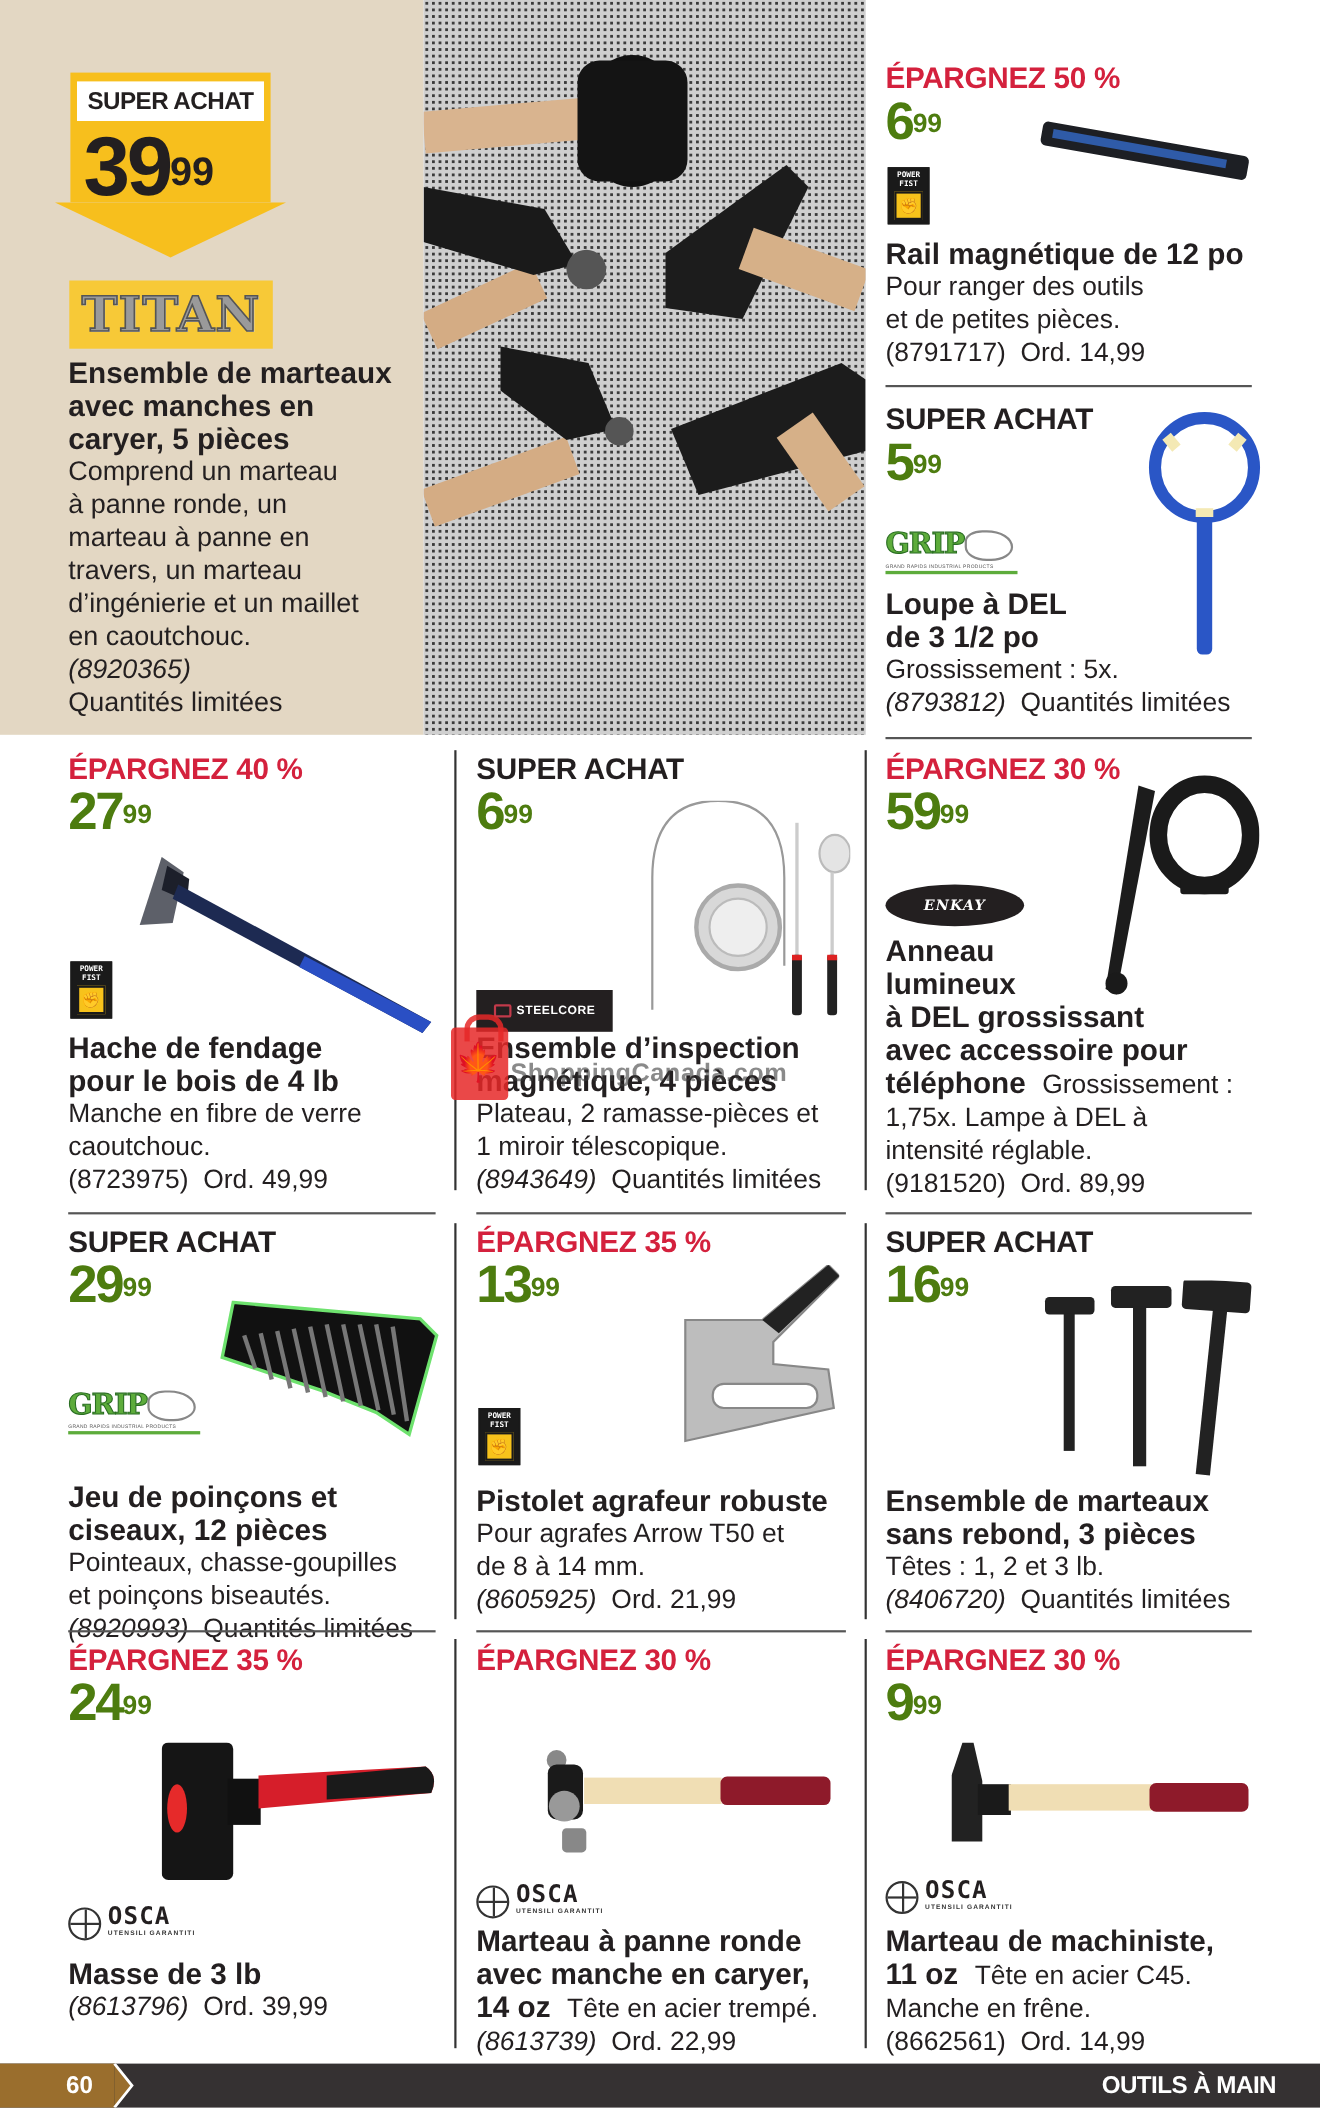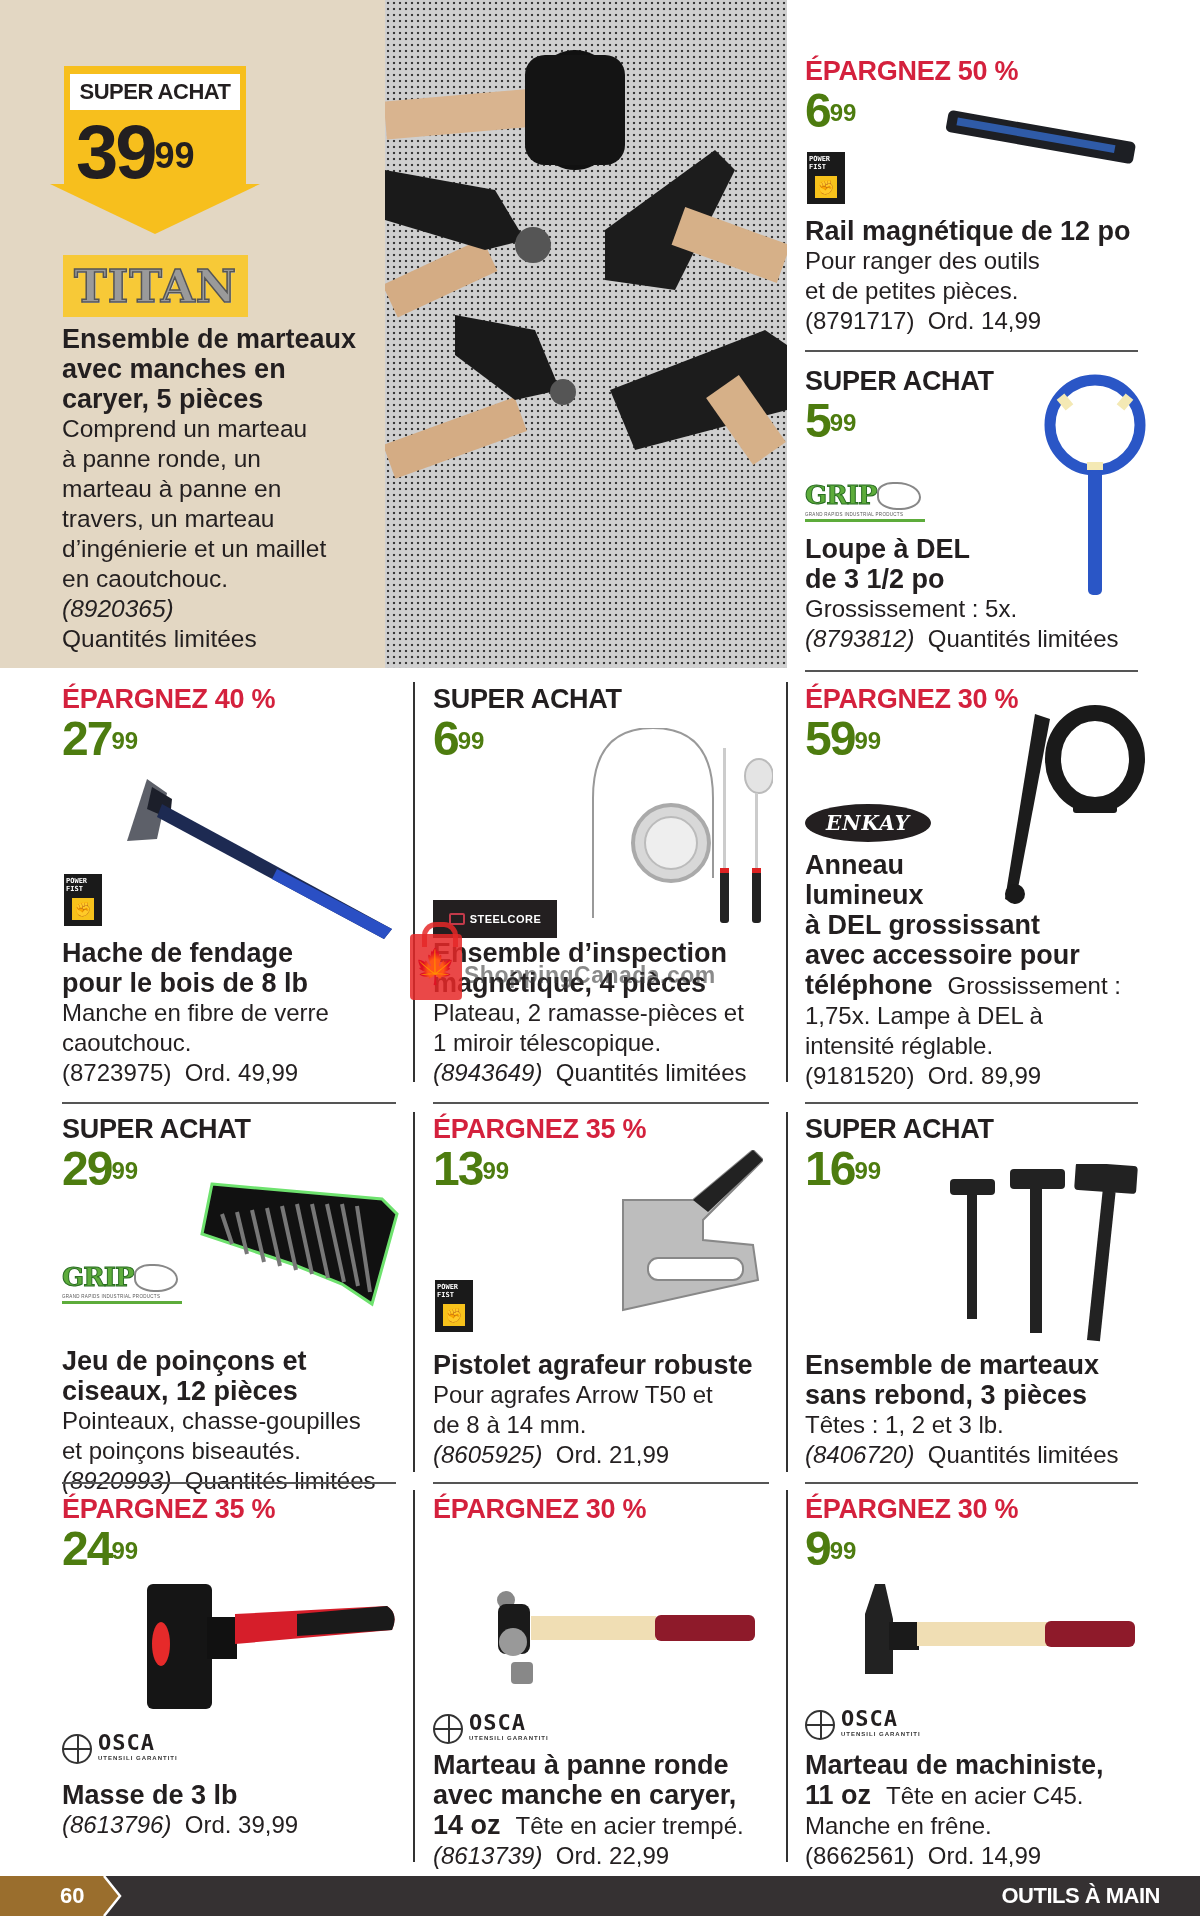--- a/index.html
+++ b/index.html
@@ -42,34 +42,34 @@
   .cell .ptitle { font-weight: bold; font-size: 27px; line-height: 30px; color:#231f20; }
   .cell .pdesc { font-size: 24px; line-height: 30px; color:#231f20; }
   .cell .pdesc i { font-style: italic; }
   .textblock { position:absolute; left: 0; }
 
   .divider-h { position:absolute; height: 2px; background: #555; }
   .divider-v { position:absolute; width: 2px; background: #333; }
 
   
   .logo-powerfist { position:absolute; width: 38px; height: 52px; background:#1a1a1a; border:2px solid #1a1a1a; }
-  .logo-powerfist .pf-text { position:absolute; left:0; top:1px; width:100%; font-family:"DejaVu Sans Mono", monospace; font-weight:bold; font-size: 7px; line-height: 8px; color:#fff; text-align:left; }
+  .logo-powerfist .pf-text { position:absolute; left:0; top:1px; width:100%; font-family:"DejaVu Sans Mono", monospace; font-weight:bold; font-size: 7px; line-height: 8px; color:#fff; text-align:center; }
   .logo-powerfist .pf-box { position:absolute; left:4px; top: 20px; width: 26px; height: 26px; background:#f7c21b; border:2px solid #1a1a1a; display:flex; align-items:center; justify-content:center; font-size: 14px; color:#1a1a1a; }
 
   .logo-grip { position:absolute; width: 120px; height: 46px; }
   .logo-grip .grip-word { position:absolute; left:0; top:0; font-family:"DejaVu Serif", serif; font-weight:bold; font-size: 26px; color:#5dac3b; -webkit-text-stroke: 1px #2a6e23; letter-spacing: -1px; }
   .logo-grip .grip-hand { position:absolute; left: 72px; top: 2px; width: 44px; height: 28px; border:2px solid #888; border-radius: 40% 60% 50% 50%; }
   .logo-grip .grip-sub { position:absolute; left:0; top: 32px; width: 120px; font-size: 4.5px; color:#555; border-bottom: 3px solid #5dac3b; padding-bottom:2px; letter-spacing:0.3px; }
 
   .logo-steelcore { position:absolute; width: 124px; height: 38px; background:#231f20; display:flex; align-items:center; justify-content:center; gap: 5px; }
   .logo-steelcore .sc-mark { width: 16px; height: 12px; border:2px solid #c23a4a; border-radius: 2px; }
   .logo-steelcore .sc-text { font-size: 11px; font-weight: bold; color: #fff; letter-spacing: 0.5px; }
 
   .logo-enkay { position:absolute; width: 126px; height: 38px; background:#231f20; border-radius: 50%; display:flex; align-items:center; justify-content:center; }
-  .logo-enkay span { font-family: "DejaVu Serif", serif; font-style: italic; font-weight: bold; font-size: 20px; color: #fff; letter-spacing: 1px; }
+  .logo-enkay span { font-family: "DejaVu Serif", serif; font-style: italic; font-weight: bold; font-size: 13px; color: #fff; letter-spacing: 1px; }
 
   .logo-osca { position:absolute; width: 130px; height: 36px; }
   .logo-osca .osca-mark { position:absolute; left:0; top:2px; width: 30px; height: 30px; border:2px solid #333; border-radius:50%; }
   .logo-osca .osca-mark::before { content:""; position:absolute; left: 13px; top: 0; width: 2px; height: 26px; background:#333; }
   .logo-osca .osca-mark::after { content:""; position:absolute; left: 0; top: 12px; width: 26px; height: 2px; background:#333; }
   .logo-osca .osca-word { position:absolute; left: 36px; top: 0; font-family:"DejaVu Sans Mono", monospace; font-weight: bold; font-size: 22px; line-height: 22px; color:#231f20; letter-spacing: 1px; }
   .logo-osca .osca-sub { position:absolute; left: 36px; top: 23px; font-size: 6px; color: #333; letter-spacing: 1px; font-weight:bold; }
 
   
   .img { position:absolute; }
@@ -211,21 +211,21 @@
     <path d="M60 25 L290 150 L282 160 L55 38 Z" fill="#1d2a52"></path>
     <path d="M175 90 L290 150 L282 160 L170 100 Z" fill="#2a4fc4"></path>
   </svg>
   <div class="logo-powerfist" style="left:2px; top:190px;">
     <div class="pf-text">POWER FIST</div>
     <div class="pf-box">✊</div>
   </div>
   <div class="textblock" style="top:254px; width:340px;">
     <div class="ptitle">
       <div>Hache de fendage</div>
-      <div>pour le bois de 8 lb</div>
+      <div>pour le bois de 4 lb</div>
     </div>
     <div class="pdesc">
       <div>Manche en fibre de verre</div>
       <div>caoutchouc.</div>
       <div><span>(8723975)</span>&nbsp; <span>Ord. 49,99</span></div>
     </div>
   </div>
 </div>
 
 <div class="cell" style="left:433px; top:684px; width:350px; height:410px;">

